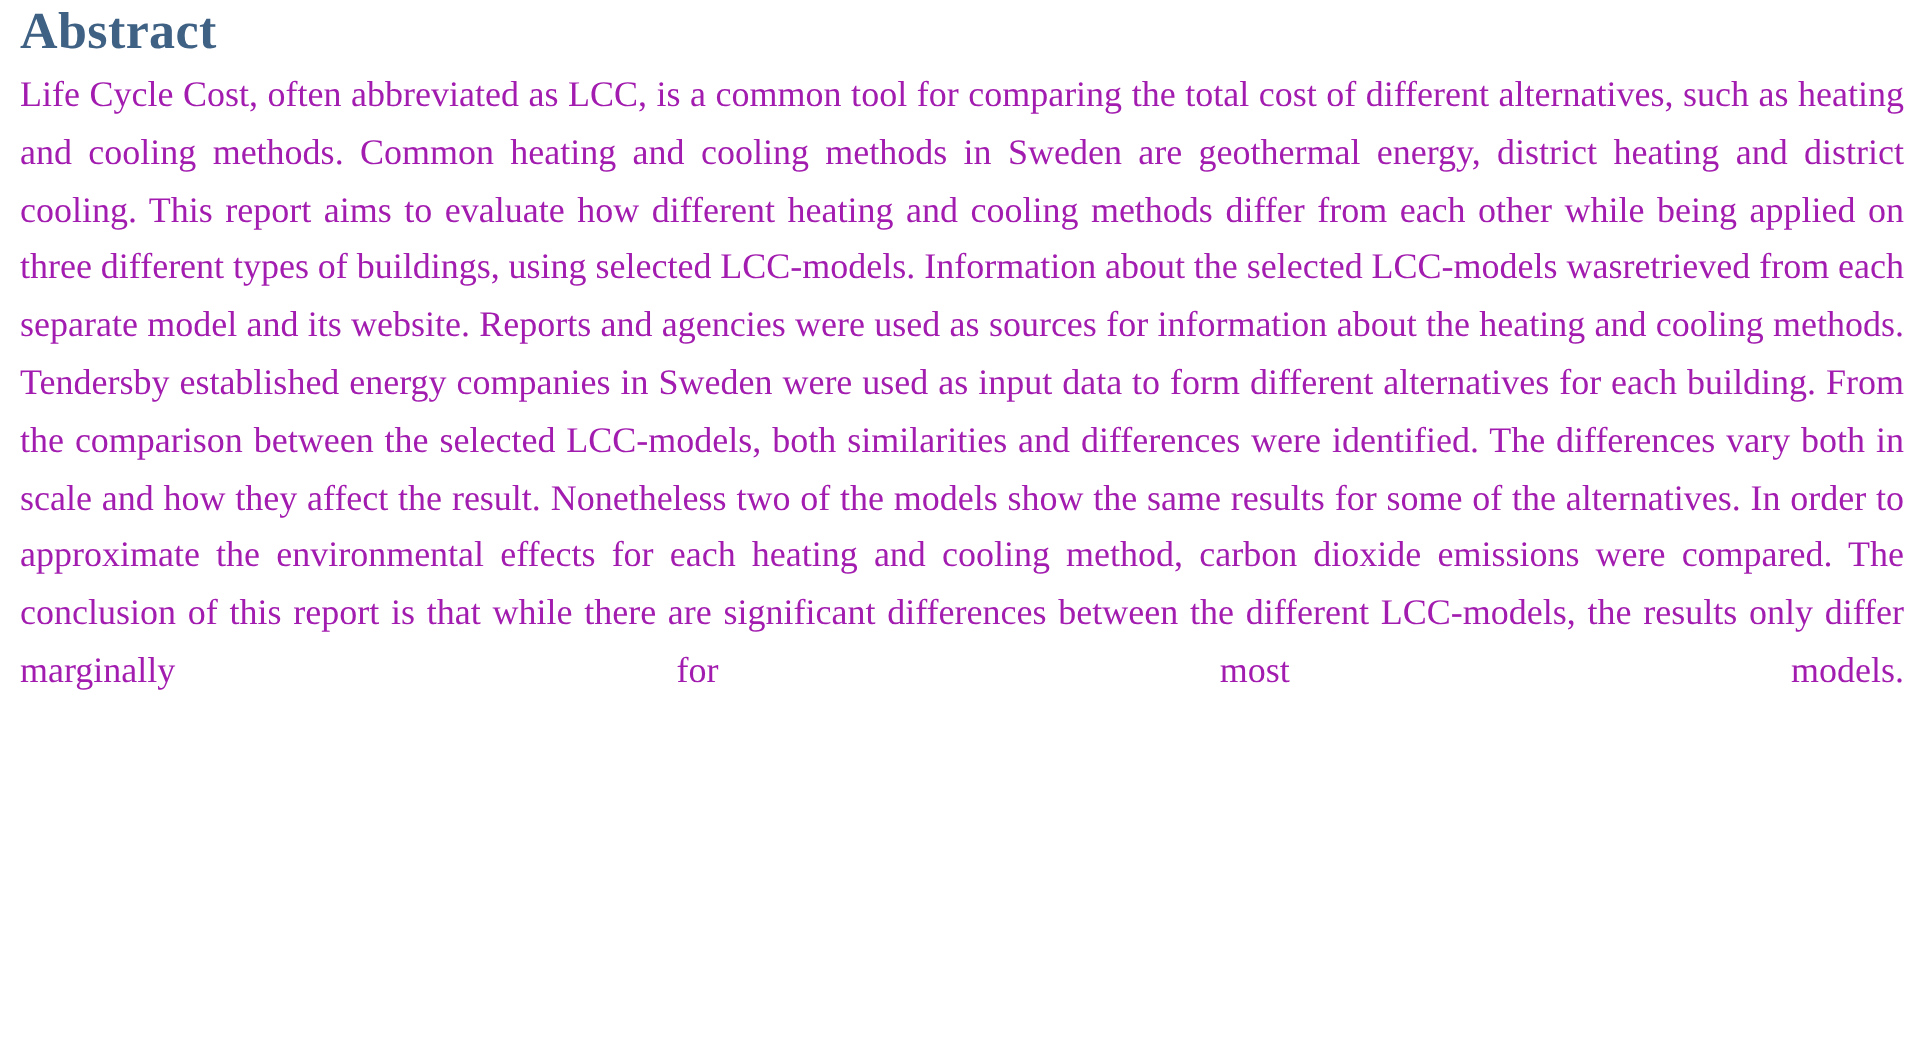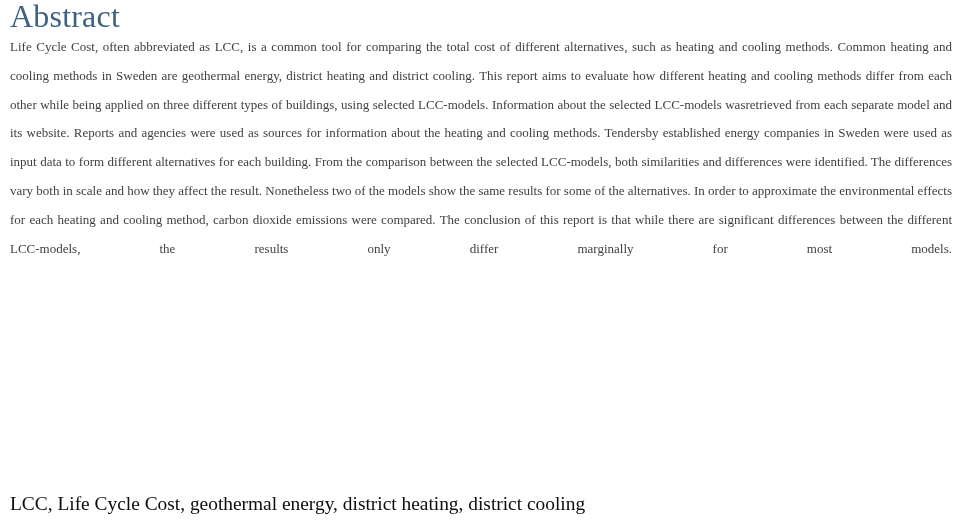--- a/index.html
+++ b/index.html
@@ -18,44 +18,44 @@
   .page {
     position: relative;
     width: 960px;
     height: 521px;
     box-sizing: border-box;
     padding: 0;
   }
   .section-heading {
     font-family: "Liberation Serif", "DejaVu Serif", serif;
     color: #3f6184;
-    font-weight: normal;
-    font-size: 32px;
+    font-weight: bold;
+    font-size: 26px;
     line-height: 34px;
     letter-spacing: 0.2px;
     margin: 0;
     padding: 0;
   }
   #abstract-heading {
     position: absolute;
     left: 10px;
     top: -1px;
   }
   #abstract-body {
     position: absolute;
     left: 10px;
     top: 33px;
     width: 942px;
-    font-size: 13px;
+    font-size: 18px;
     line-height: 28.8px;
     text-align: justify;
     text-justify: inter-word;
     margin: 0;
     padding: 0;
-    color: #404040;
+    color: #a21caf;
     word-spacing: -0.1px;
   }
   #abstract-body::after {
     content: "";
     display: inline-block;
     width: 100%;
   }
   #keywords-heading {
     position: absolute;
     left: 10px;
@@ -78,15 +78,14 @@
 </head>
 <body>
 
 <div class="page">
 
   <h1 class="section-heading" id="abstract-heading">Abstract</h1>
 
   <p id="abstract-body">Life Cycle Cost, often abbreviated as LCC, is a common tool for comparing the total cost of different alternatives, such as heating and cooling methods. Common heating and cooling methods in Sweden are geothermal energy, district heating and district cooling. This report aims to evaluate how different heating and cooling methods differ from each other while being applied on three different types of buildings, using selected LCC-models. Information about the selected LCC-models wasretrieved from each separate model and its website. Reports and agencies were used as sources for information about the heating and cooling methods. Tendersby established energy companies in Sweden were used as input data to form different alternatives for each building. From the comparison between the selected LCC-models, both similarities and differences were identified. The differences vary both in scale and how they affect the result. Nonetheless two of the models show the same results for some of the alternatives. In order to approximate the environmental effects for each heating and cooling method, carbon dioxide emissions were compared. The conclusion of this report is that while there are significant differences between the different LCC-models, the results only differ marginally for most models.</p>
 
 
-  <p id="keywords-body">LCC, Life Cycle Cost, geothermal energy, district heating, district cooling</p>
 
 </div>
 
 </body></html>

